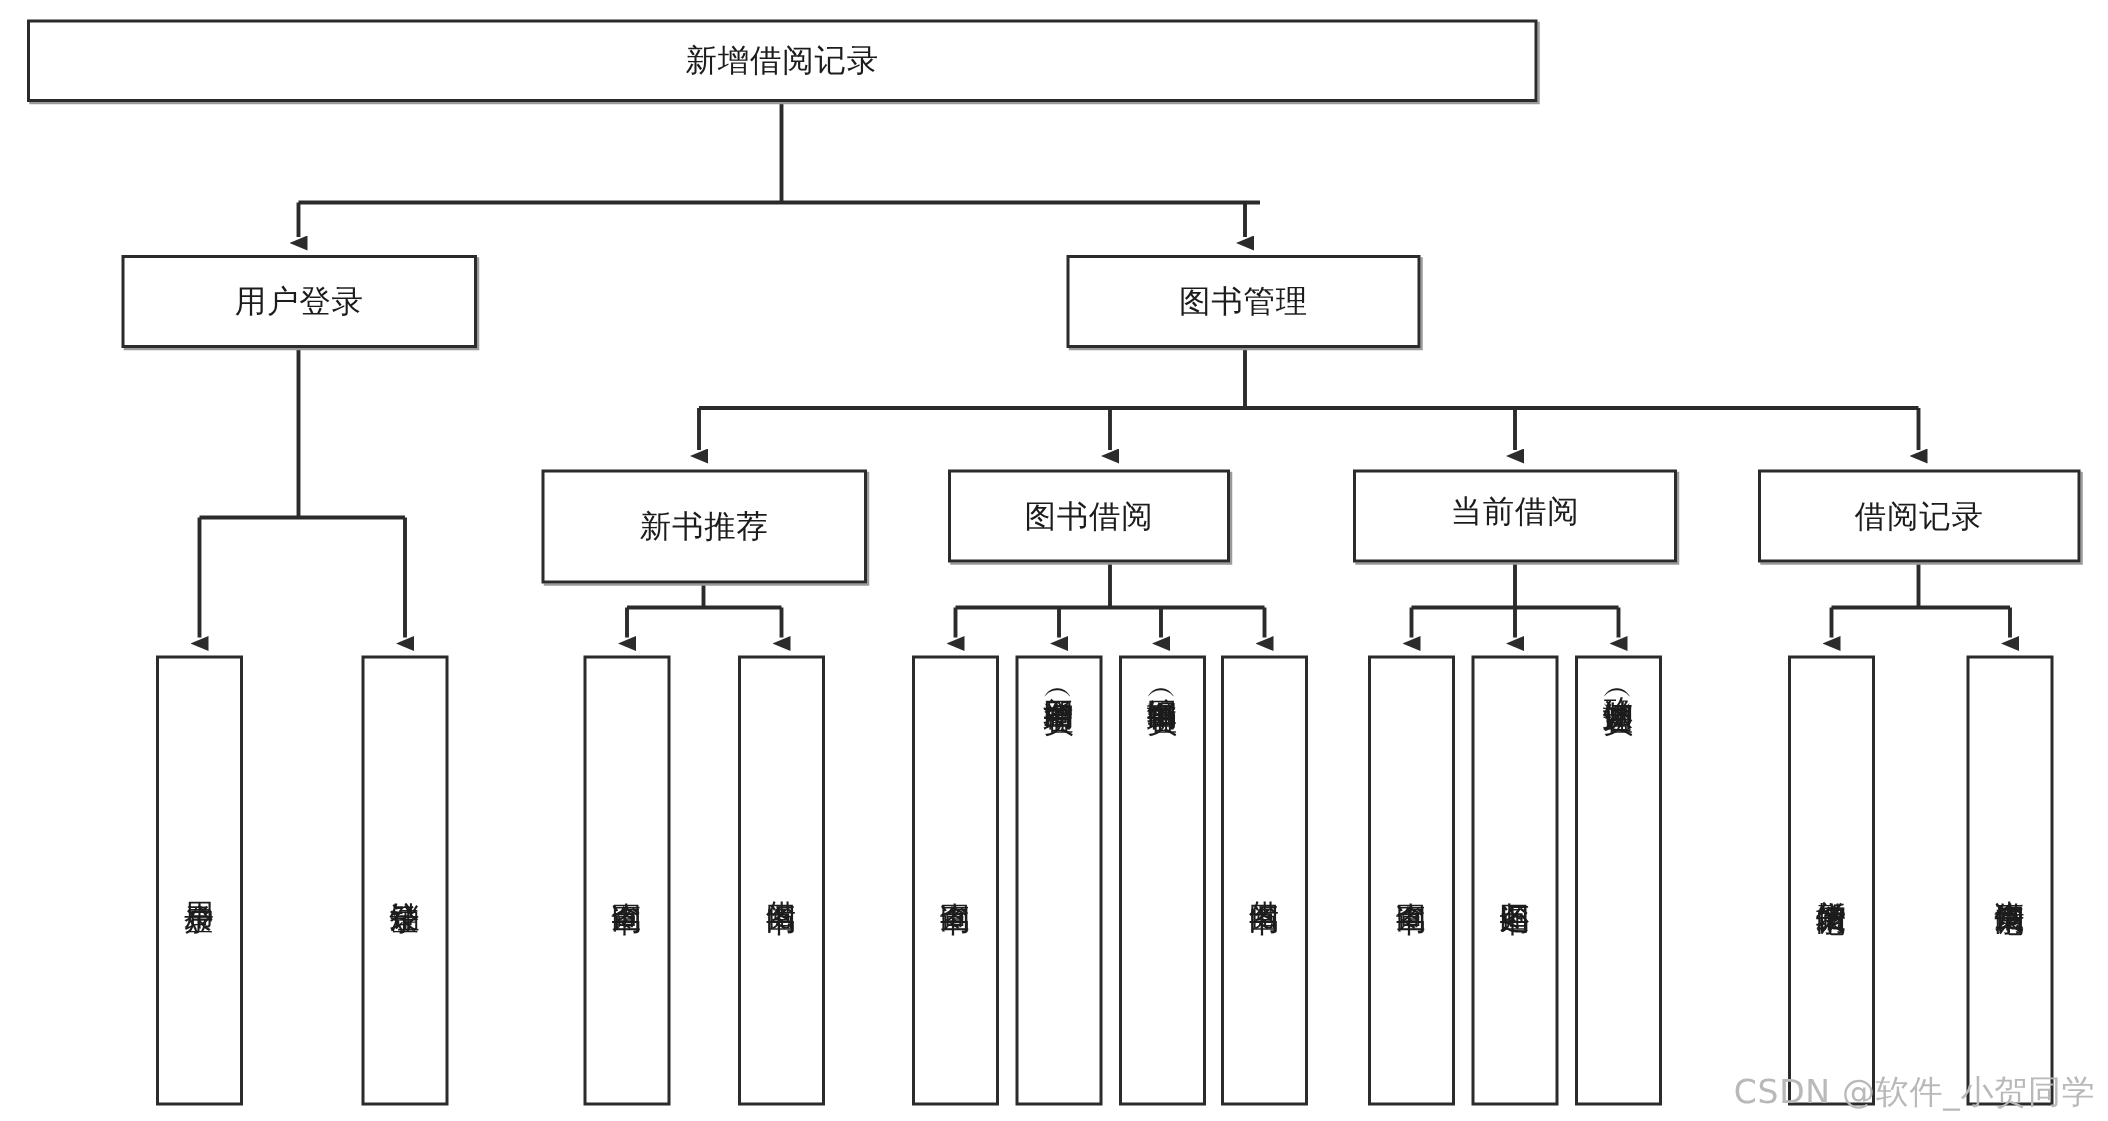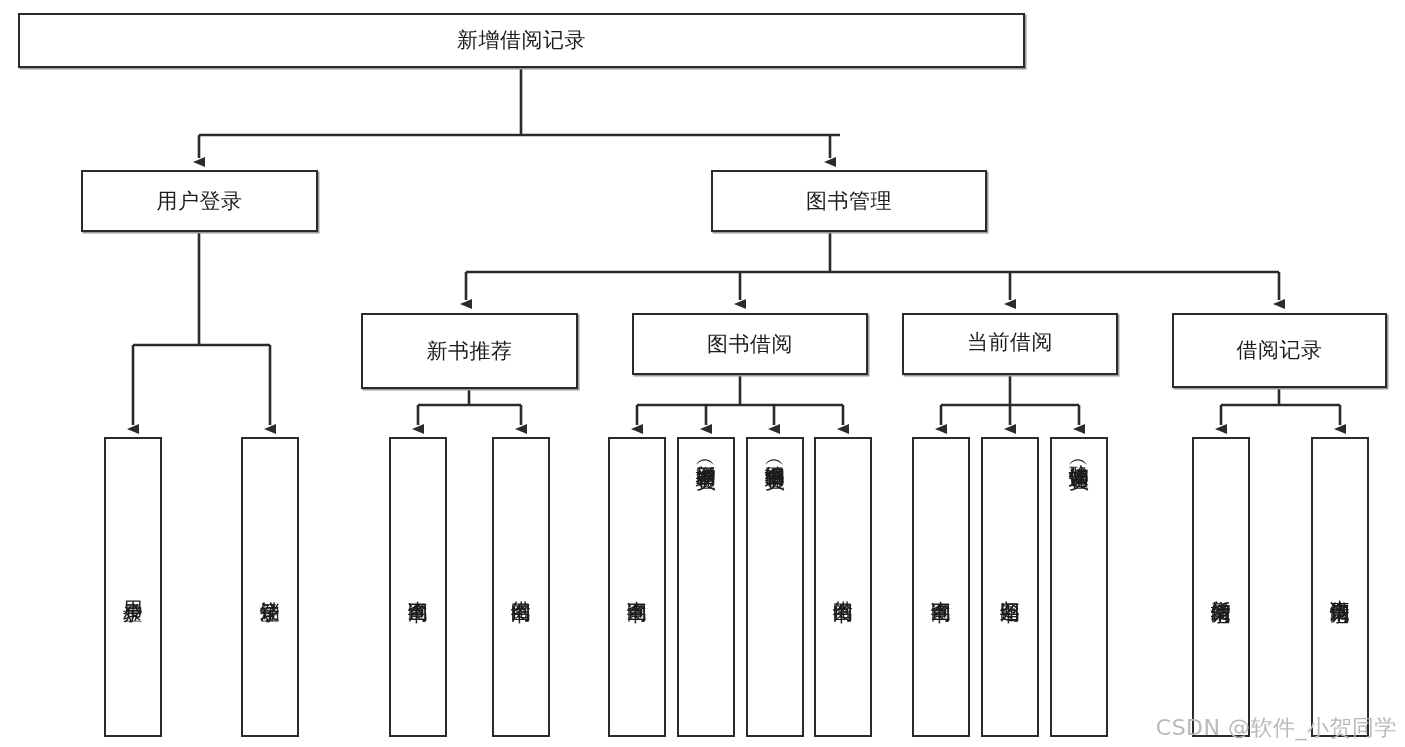--- a/index.html
+++ b/index.html
@@ -138,37 +138,37 @@
   </svg>
 
   <div class="node horiz shadowed" style="left:18px; top:13px; width:1007px; height:55px;">
     <span class="node-label">新增借阅记录</span>
   </div>
 
   <div class="node horiz shadowed" style="left:81px; top:170px; width:237px; height:62px;">
     <span class="node-label">用户登录</span>
   </div>
 
-  <div class="node horiz shadowed" style="left:711px; top:170px; width:276px; height:62px;">
+  <div class="node horiz shadowed" style="left:711px; top:170px; width:236px; height:62px;">
     <span class="node-label">图书管理</span>
   </div>
 
   <div class="node horiz shadowed" style="left:361px; top:313px; width:217px; height:76px;">
     <span class="node-label">新书推荐</span>
   </div>
 
-  <div class="node horiz shadowed" style="left:632px; top:313px; width:236px; height:62px;">
+  <div class="node horiz shadowed" style="left:632px; top:313px; width:188px; height:62px;">
     <span class="node-label">图书借阅</span>
   </div>
 
   <div class="node horiz shadowed" style="left:902px; top:313px; width:216px; height:62px;font-family:Liberation Mono, monospace;">
     <span class="node-label">当前借阅</span>
   </div>
 
-  <div class="node horiz shadowed" style="left:1172px; top:313px; width:215px; height:75px;">
+  <div class="node horiz shadowed" style="left:1172px; top:313px; width:215px; height:62px;">
     <span class="node-label">借阅记录</span>
   </div>
 
   <div class="node vert centered" style="left:104px; top:437px; width:58px; height:300px;">
     <span class="node-label">用户登录</span>
   </div>
   <div class="node vert centered" style="left:241px; top:437px; width:58px; height:300px;">
     <span class="node-label">注销登录</span>
   </div>
 

